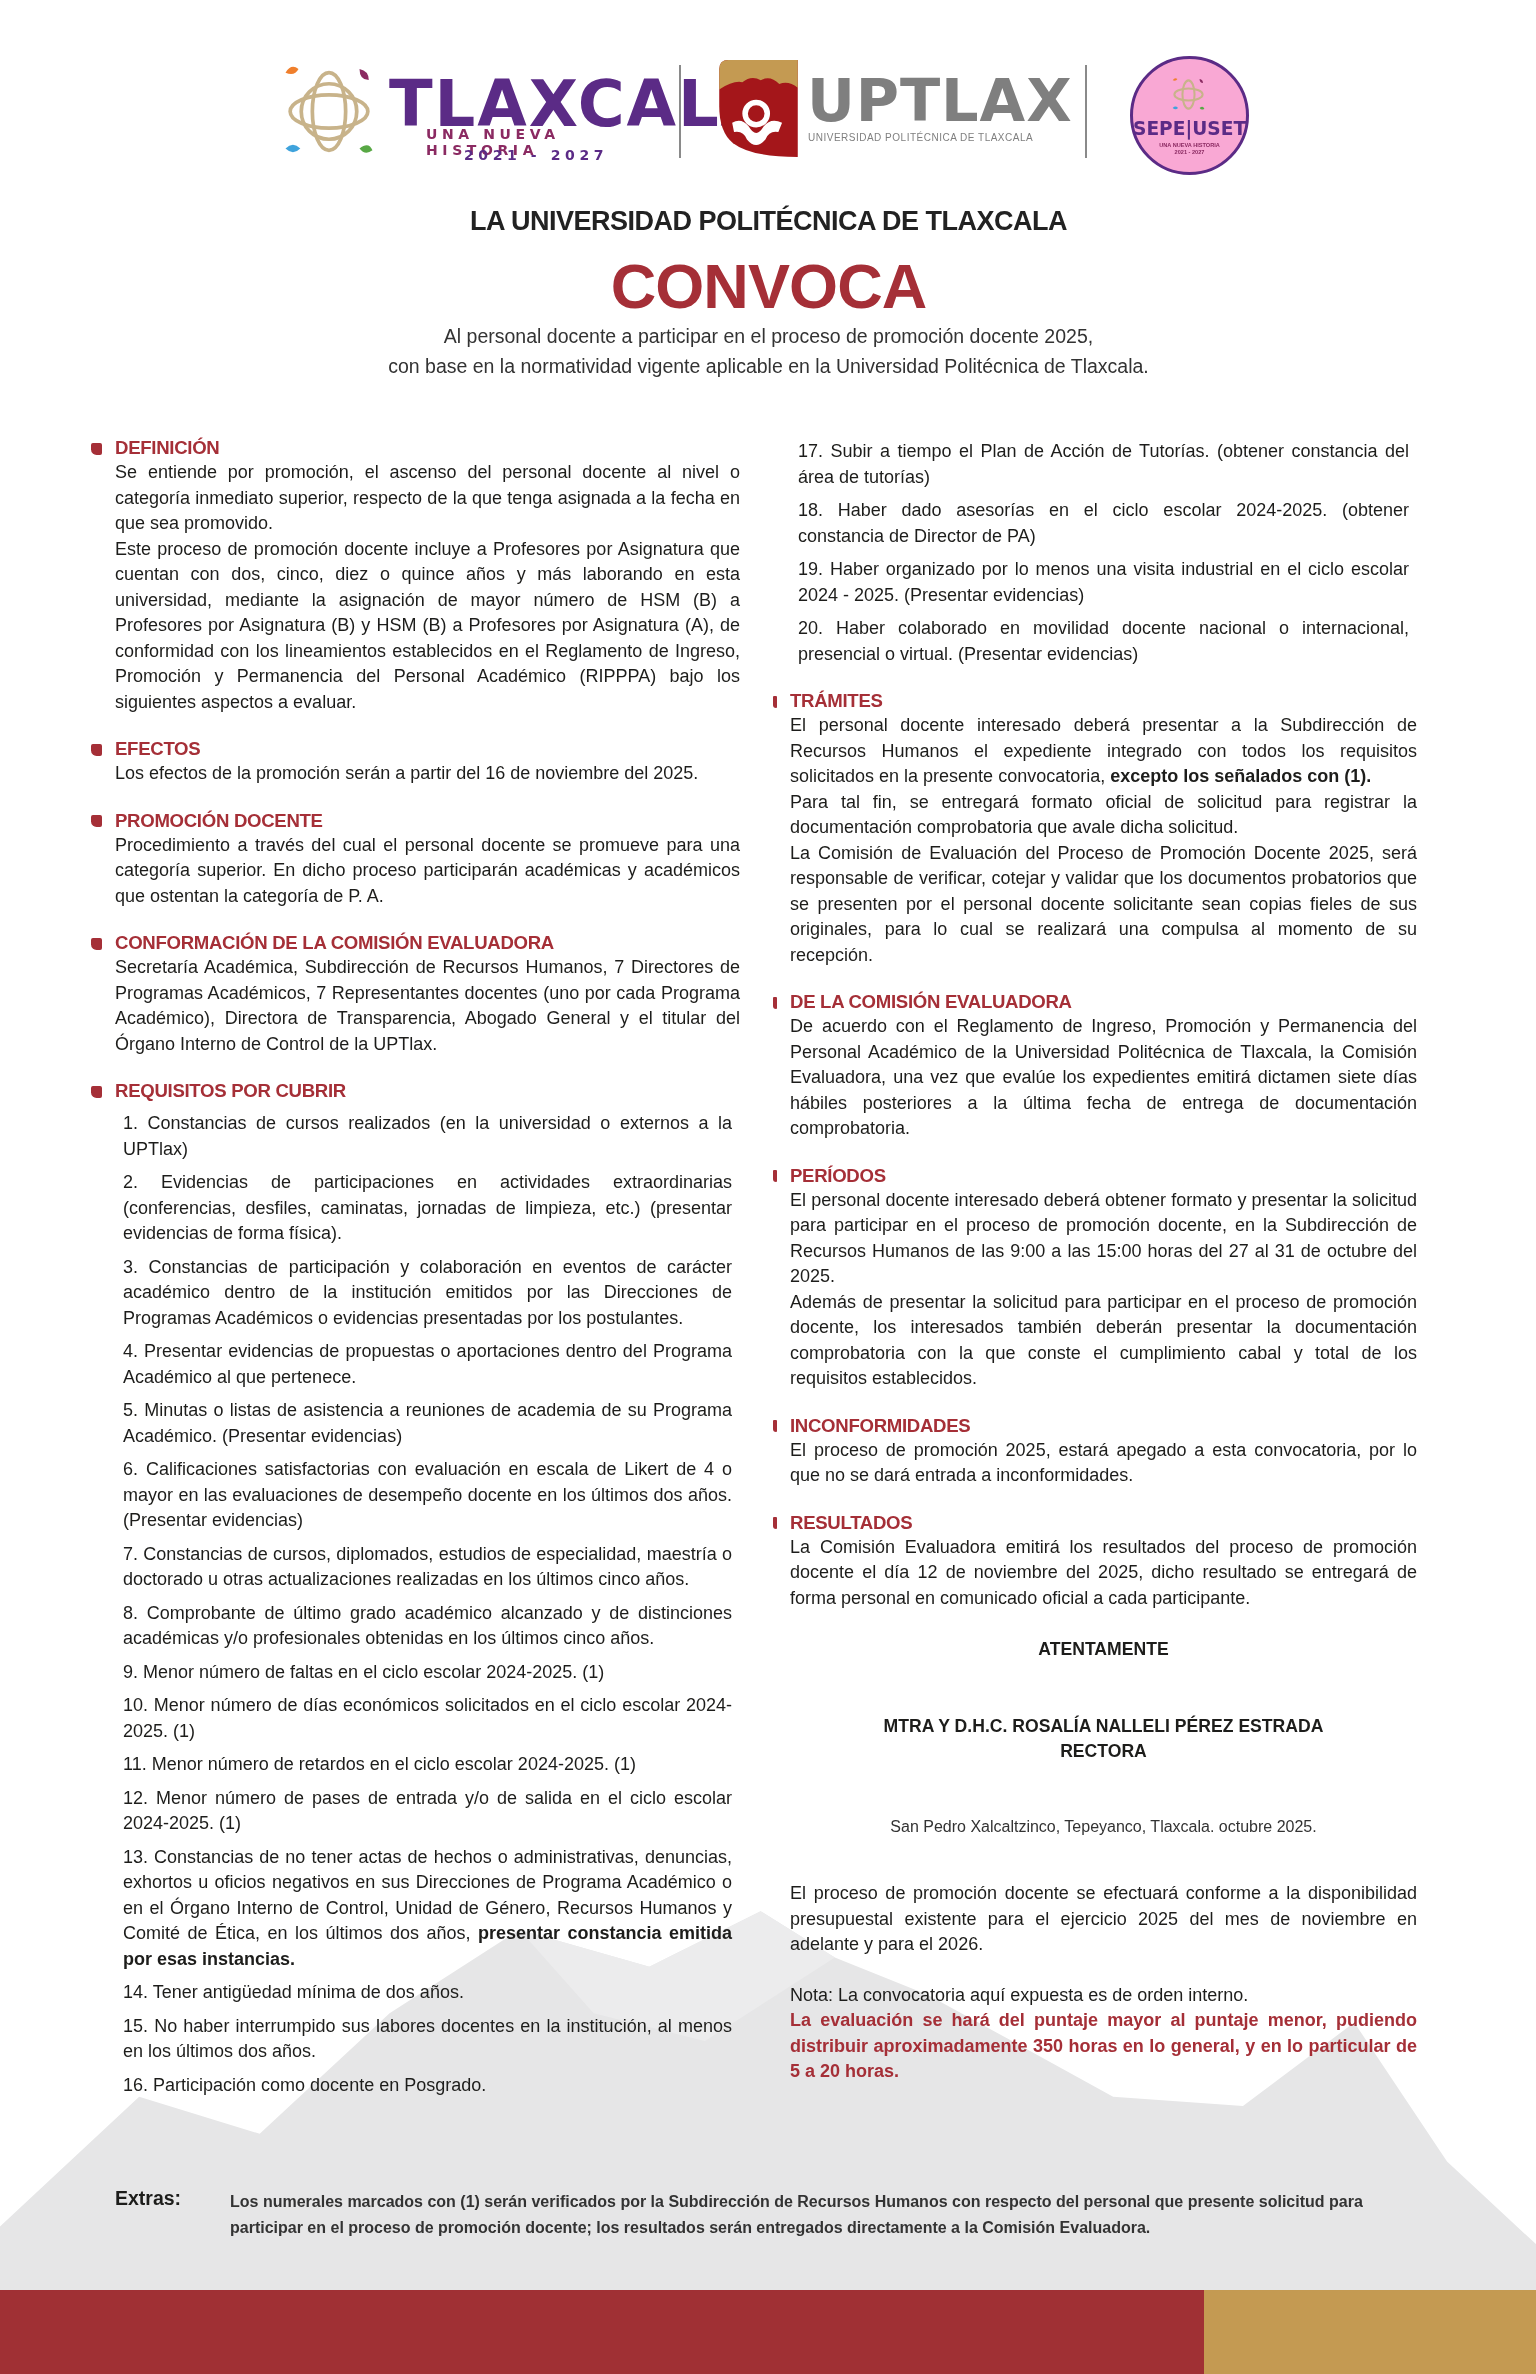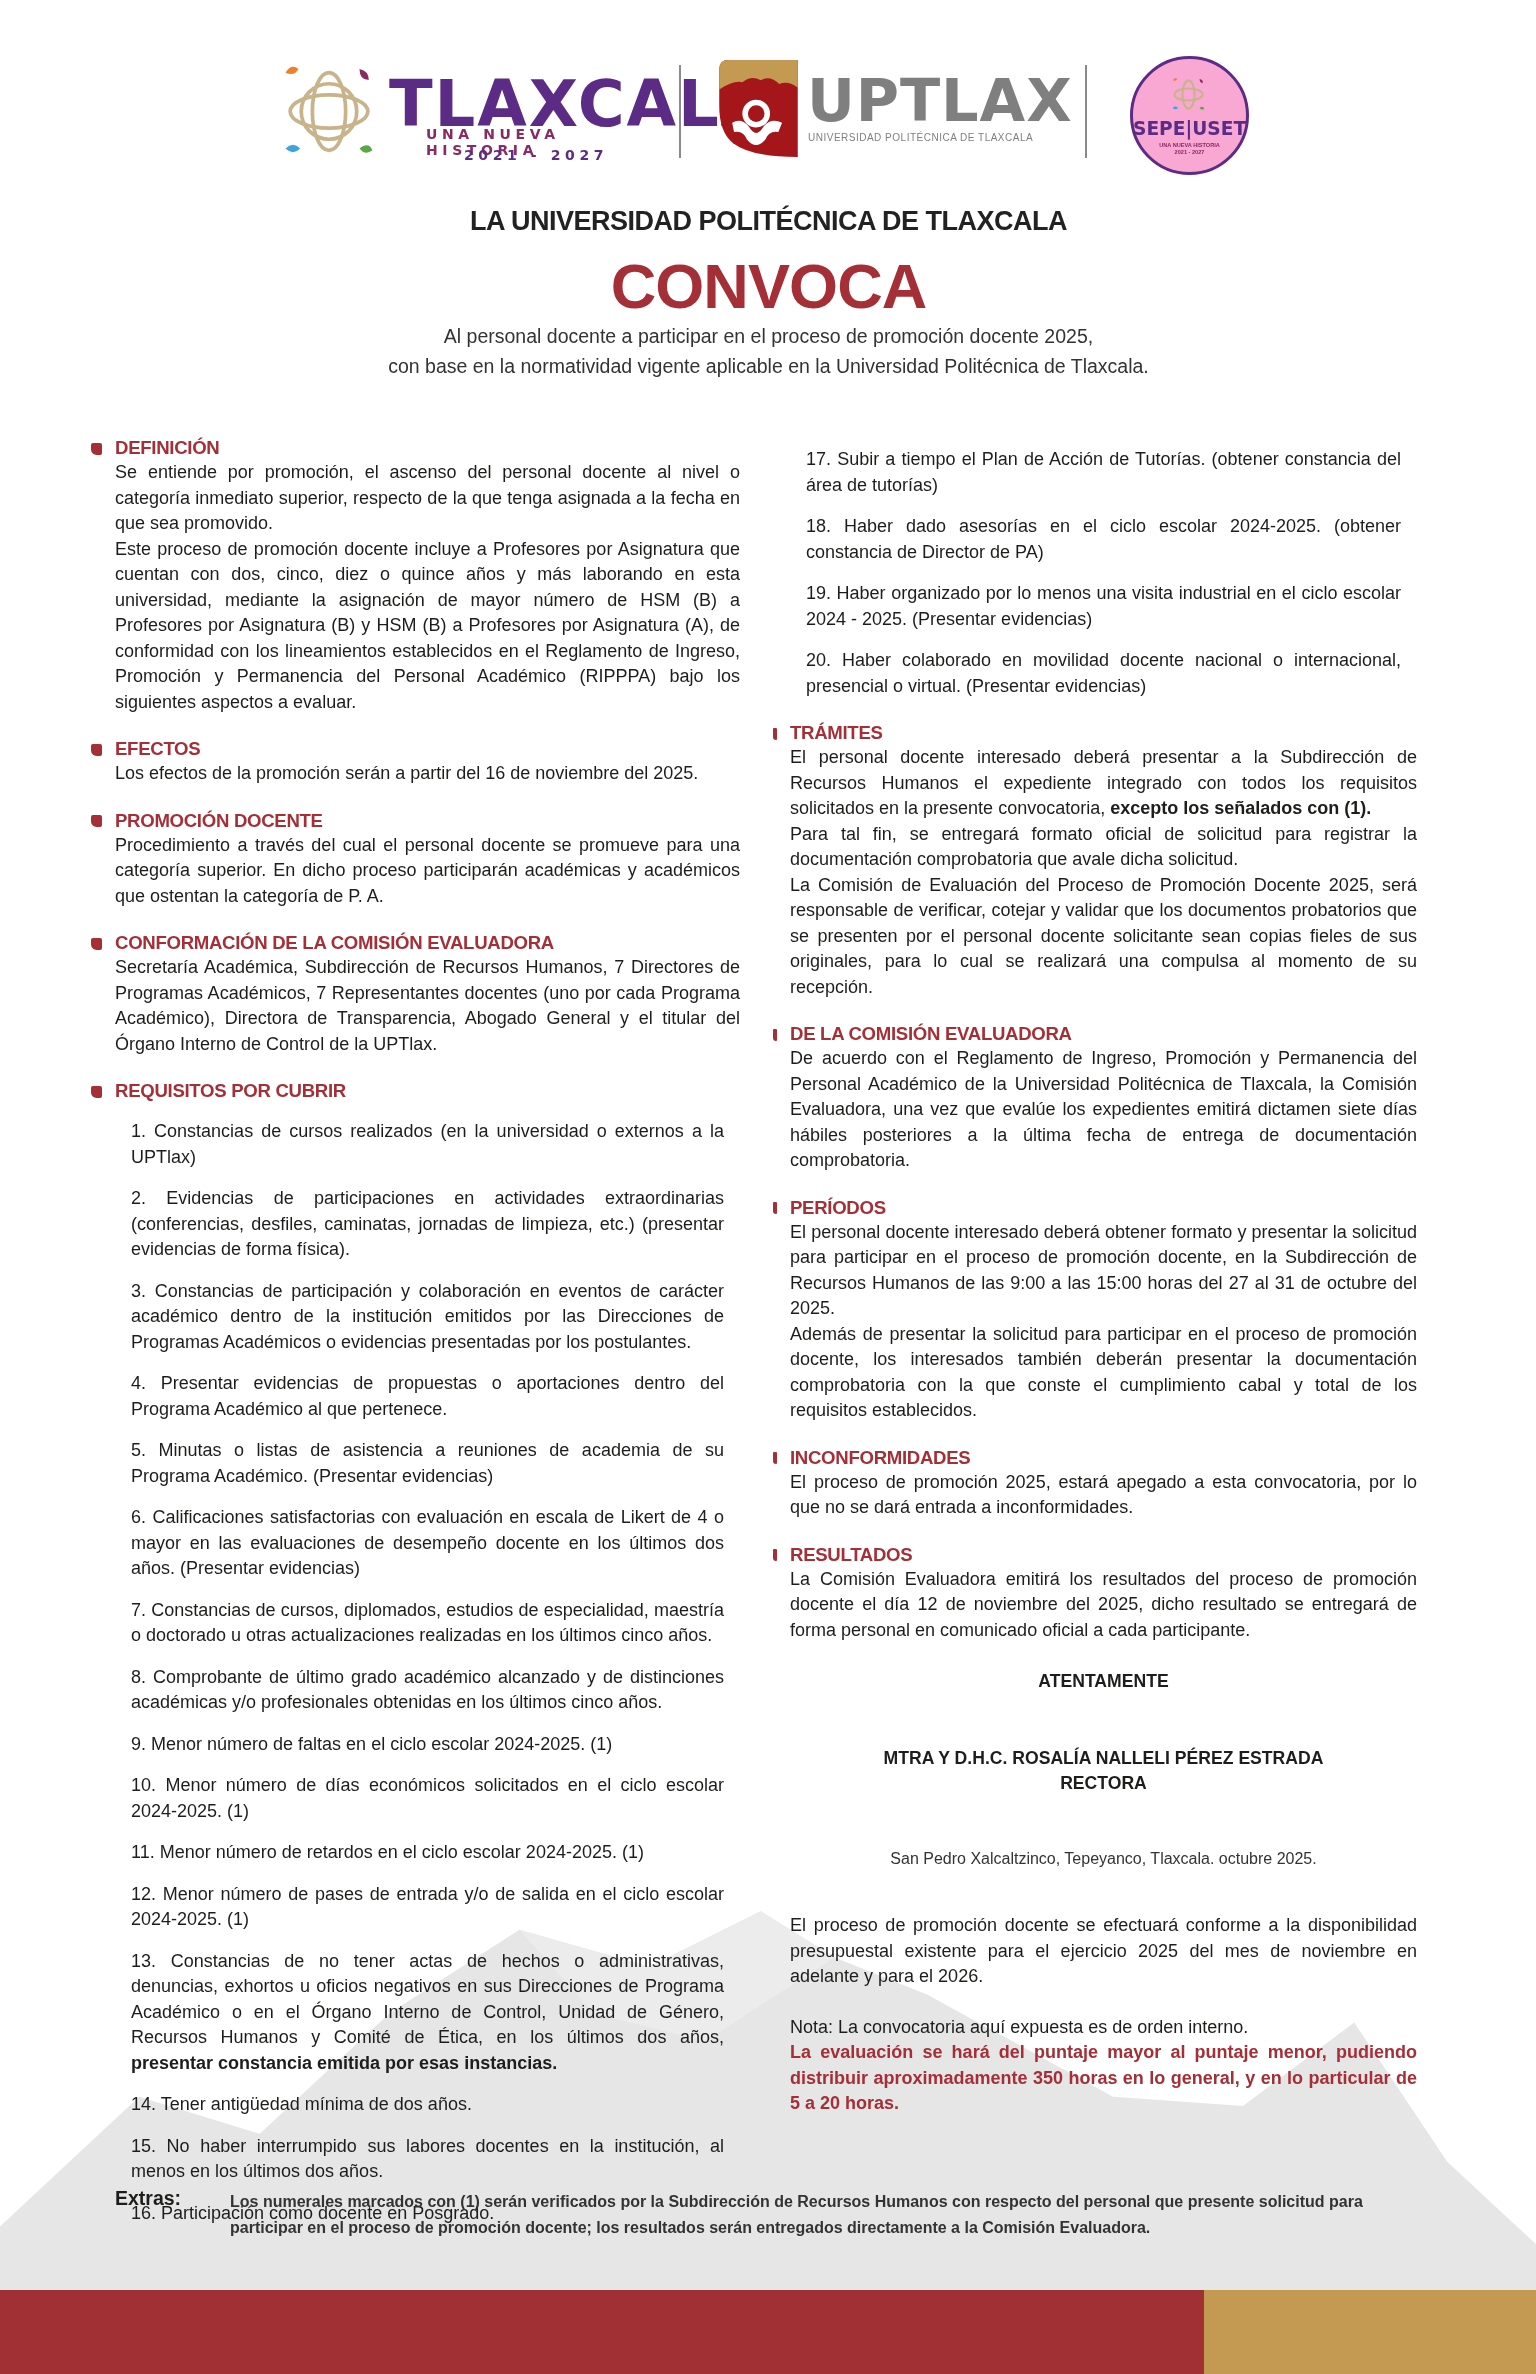--- a/index.html
+++ b/index.html
@@ -33,21 +33,21 @@
   .section { margin-bottom: 22px; }
   .sec-head { position: relative; color: #a52f37; font-weight: bold; font-size: 18.6px; line-height: 24px; padding-left: 24px; letter-spacing: -0.3px; }
   .bullet { position: absolute; left: 0; top: 6.5px; width: 11px; height: 12px; background: #a52f37; border-radius: 1.9px 1.9px 1.9px 5.6px; }
   .col-right .bullet { left: -16.7px; width: 3.7px; }
   .col-right .sec-head { padding-left: 0; }
   .col-right .sec-body, .col-right .plain { padding-left: 0; }
   .sec-body { padding-left: 24px; font-size: 18px; line-height: 25.5px; color: #1d1d1b; text-align: justify; }
   .sec-body p { margin: 0; }
   .sec-body b { font-weight: bold; }
   .req-list { margin: 0; padding: 0; list-style: none; }
-  .req-list li { margin: 16px; }
+  .req-list li { margin: 8px; }
 
   .sign { text-align: center; font-weight: bold; font-size: 17.6px; color: #1d1d1b; }
   .sign-att { margin-top: 28px; }
   .sign-name { margin-top: 54px; line-height: 25px; }
   .sign-place { margin-top: 54px; font-weight: normal; font-size: 16px; color: #333; }
   .plain { font-size: 18px; line-height: 25.5px; text-align: justify; margin-top: 0; }
   .note-red { color: #a52f37; font-weight: bold; font-size: 18px; line-height: 25.5px; text-align: justify; }
 
   .extras { position: absolute; left: 115px; top: 2187px; width: 1299px; z-index: 2; }
   .extras-label { position: absolute; left: 0; top: 0; font-weight: bold; font-size: 19.5px; color: #1d1d1b; }

